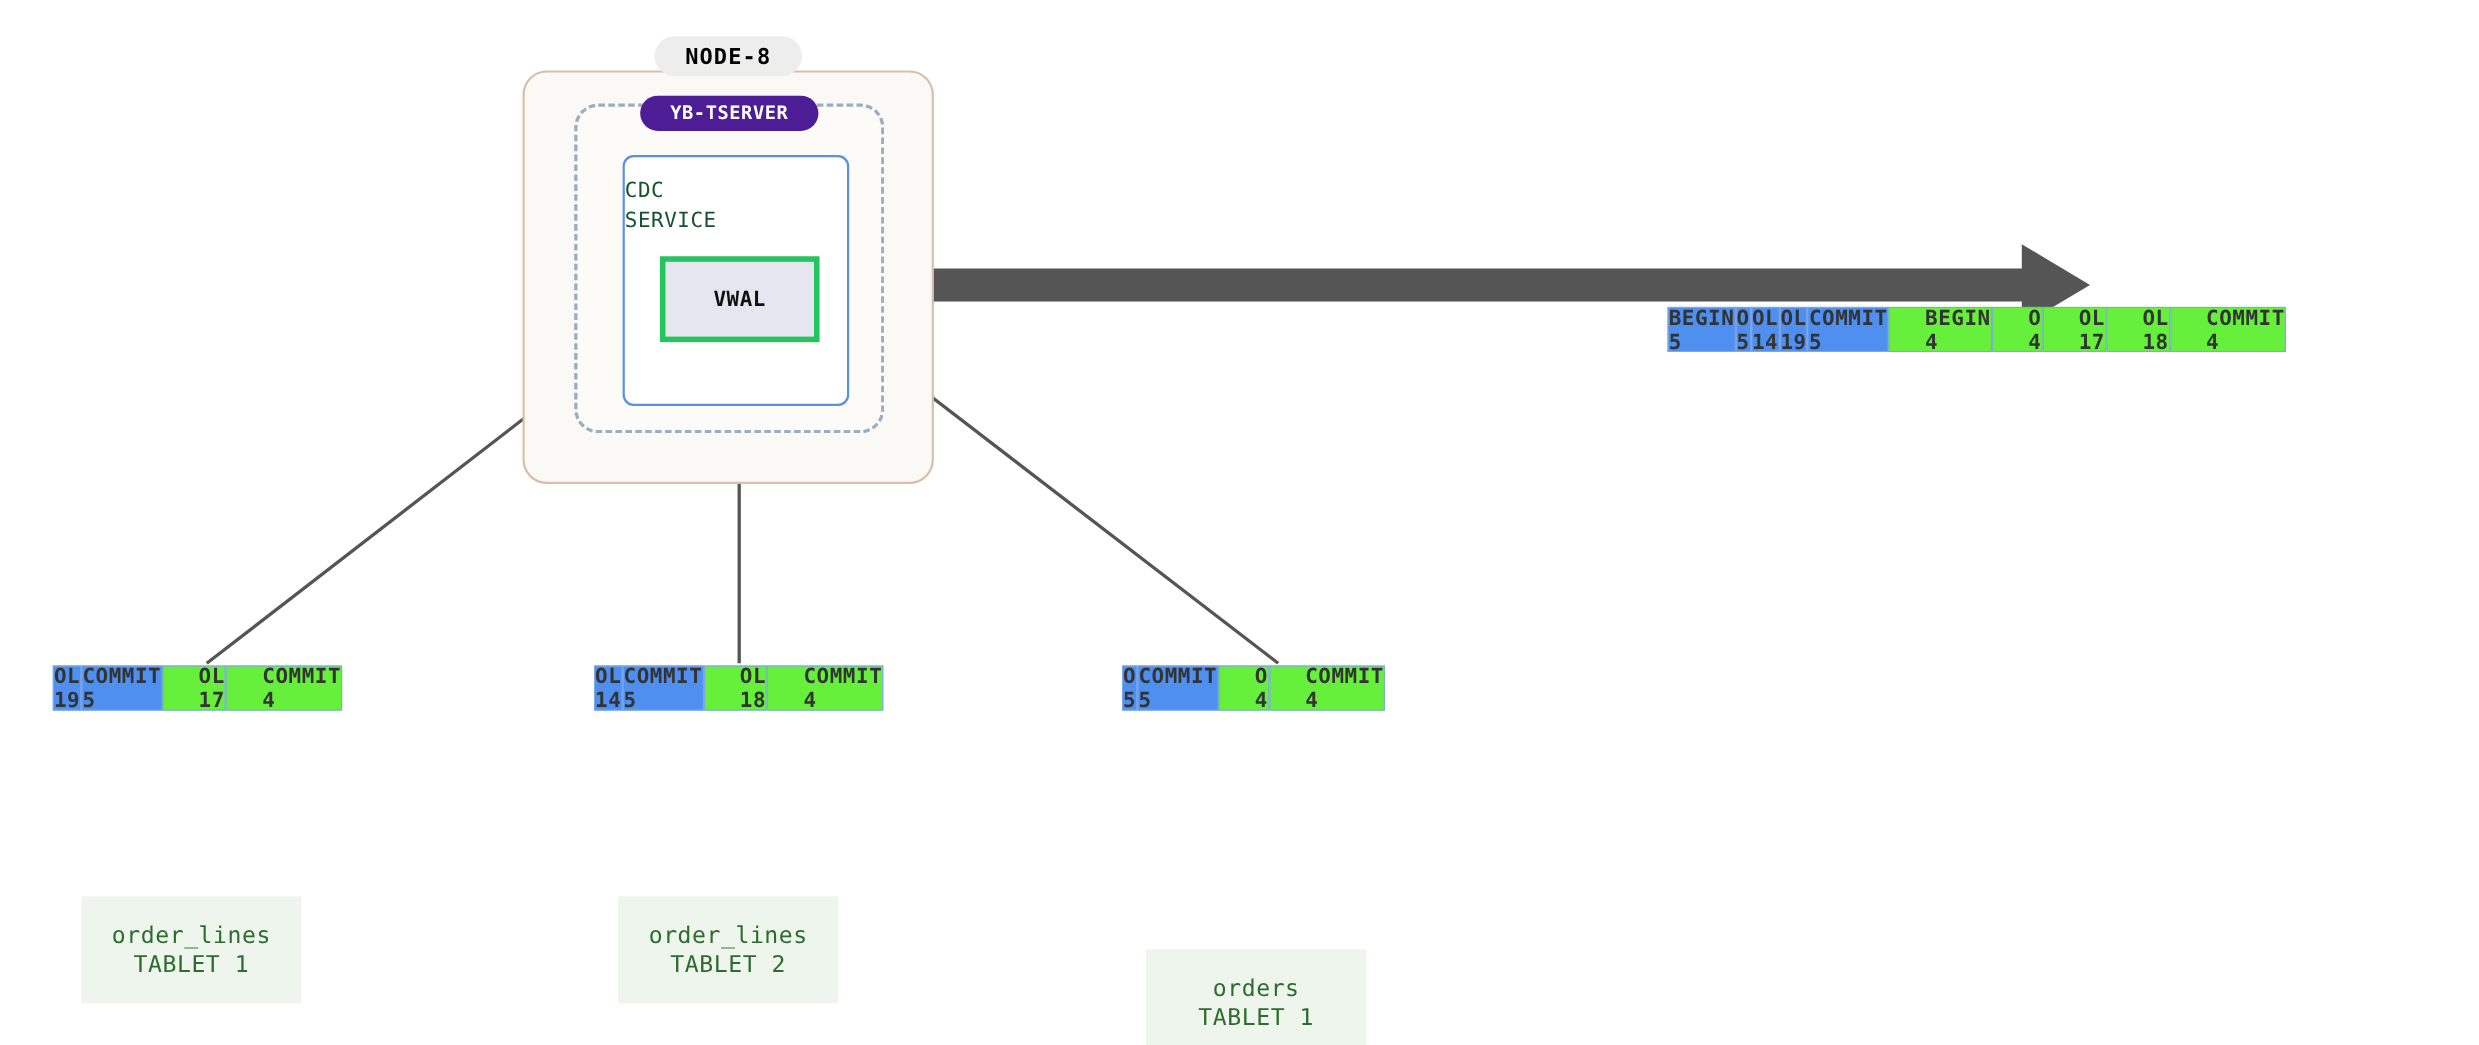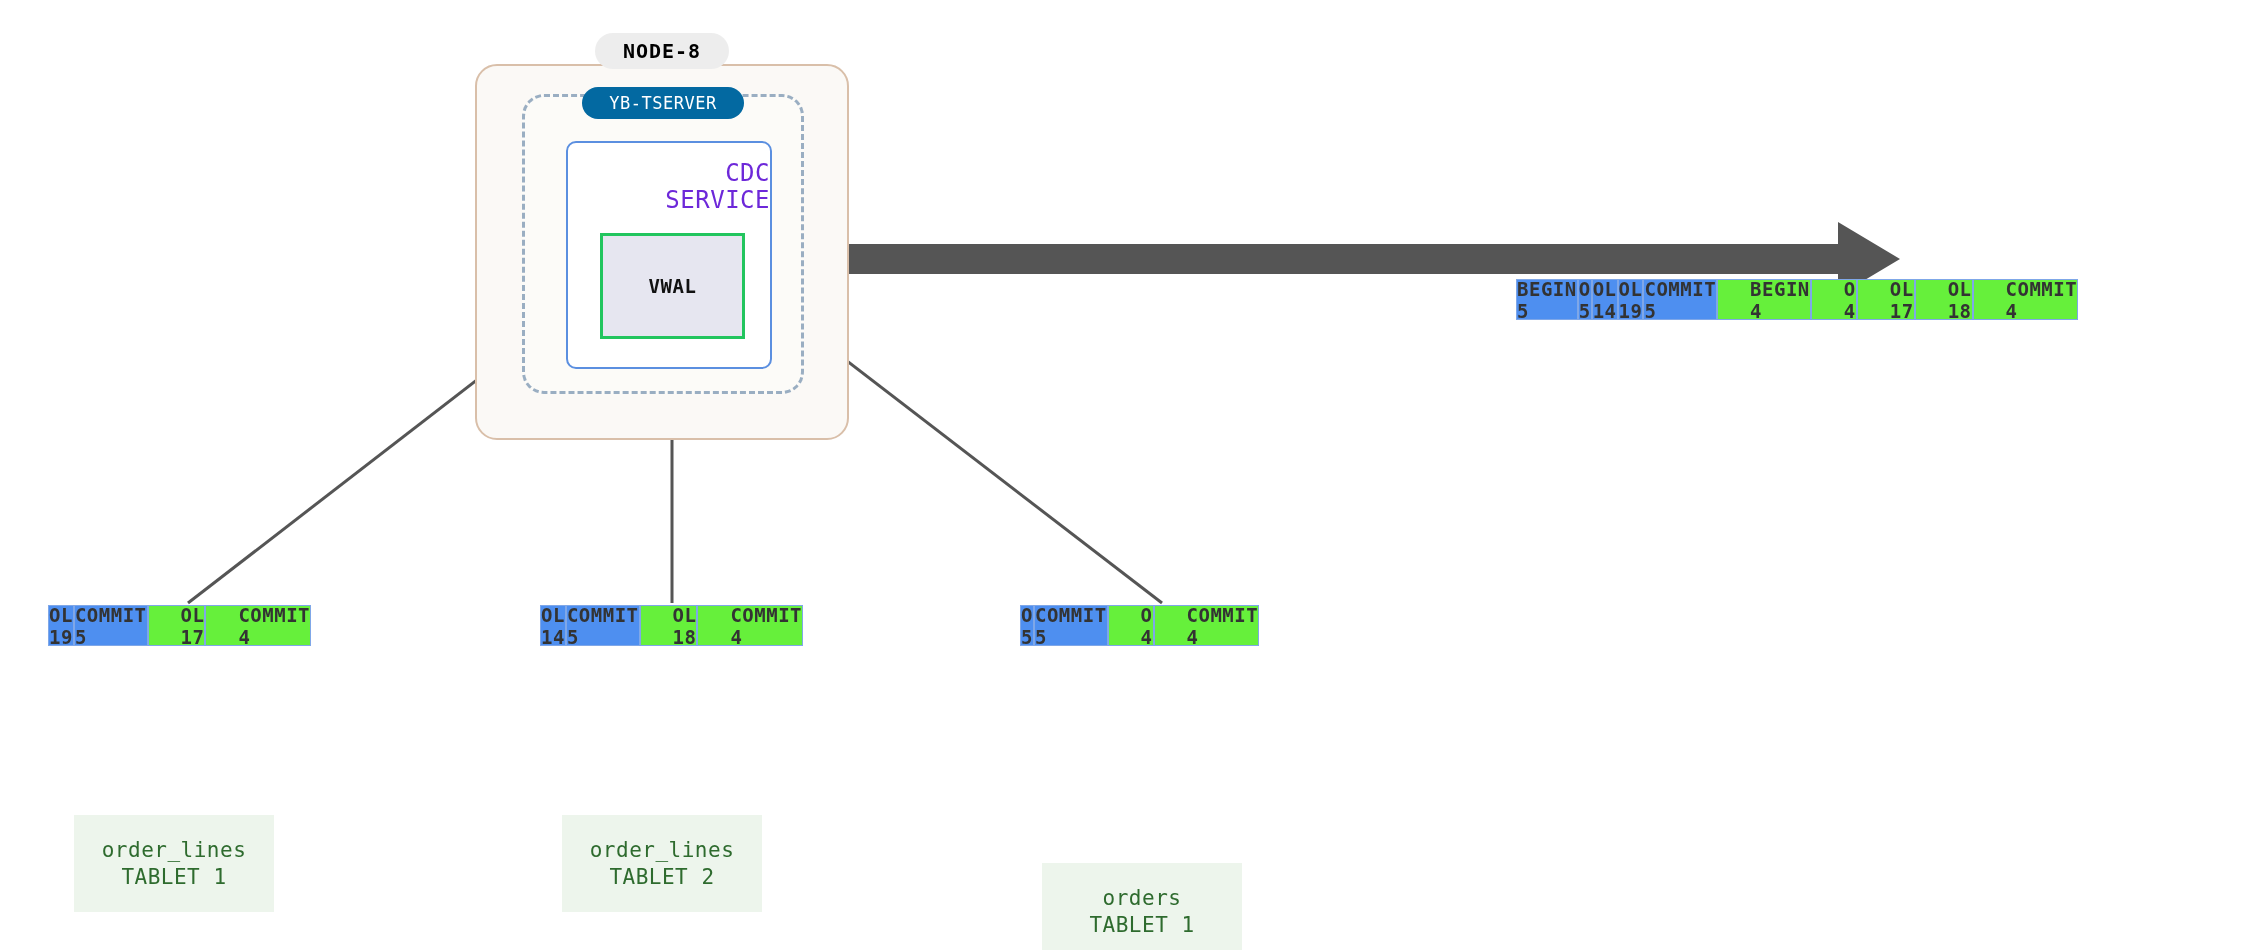--- a/index.html
+++ b/index.html
@@ -68,27 +68,27 @@
     border-radius: 22px;
     background: #FCFBF8;
     box-sizing: border-box;
   }
   .tserver-label {
     position: absolute;
     left: 582px;
     top: 87px;
     width: 162px;
     height: 32px;
-    background: #0369a1;
+    background: #4c1d95;
     border-radius: 16px;
     display: flex;
     align-items: center;
     justify-content: center;
     font-size: 17px;
-    font-weight: 400;
+    font-weight: 700;
     letter-spacing: 0.5px;
     color: #ffffff;
     z-index: 5;
   }
 
   
   .cdc-box {
     position: absolute;
     left: 566px;
     top: 141px;
@@ -97,37 +97,37 @@
     background: #ffffff;
     border: 2px solid #5B8FE0;
     border-radius: 10px;
     box-sizing: border-box;
   }
   .cdc-title {
     position: absolute;
     left: 0;
     top: 17px;
     width: 100%;
-    text-align: right;
-    font-size: 24px;
+    text-align: left;
+    font-size: 19px;
     line-height: 27px;
-    color: #6d28d9;
+    color: #14532d;
     letter-spacing: 0.5px;
     white-space: pre-line;
   }
 
   
   .vwal-box {
     position: absolute;
     left: 600px;
     top: 233px;
     width: 145px;
-    height: 106px;
+    height: 78px;
     background: #E6E6F0;
-    border: 3px solid #22c55e;
+    border: 5px solid #22c55e;
     display: flex;
     align-items: center;
     justify-content: center;
     font-size: 19px;
     font-weight: 700;
     color: #111111;
     letter-spacing: 0.5px;
     box-sizing: border-box;
     z-index: 4;
   }

